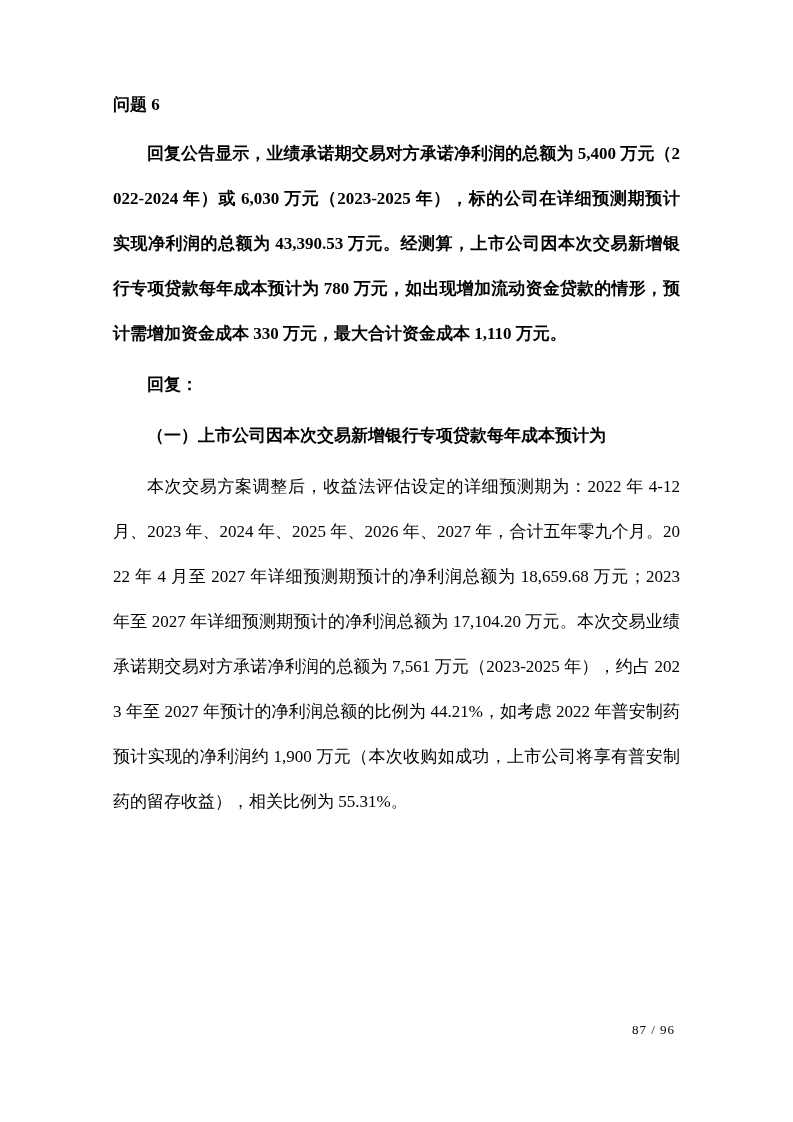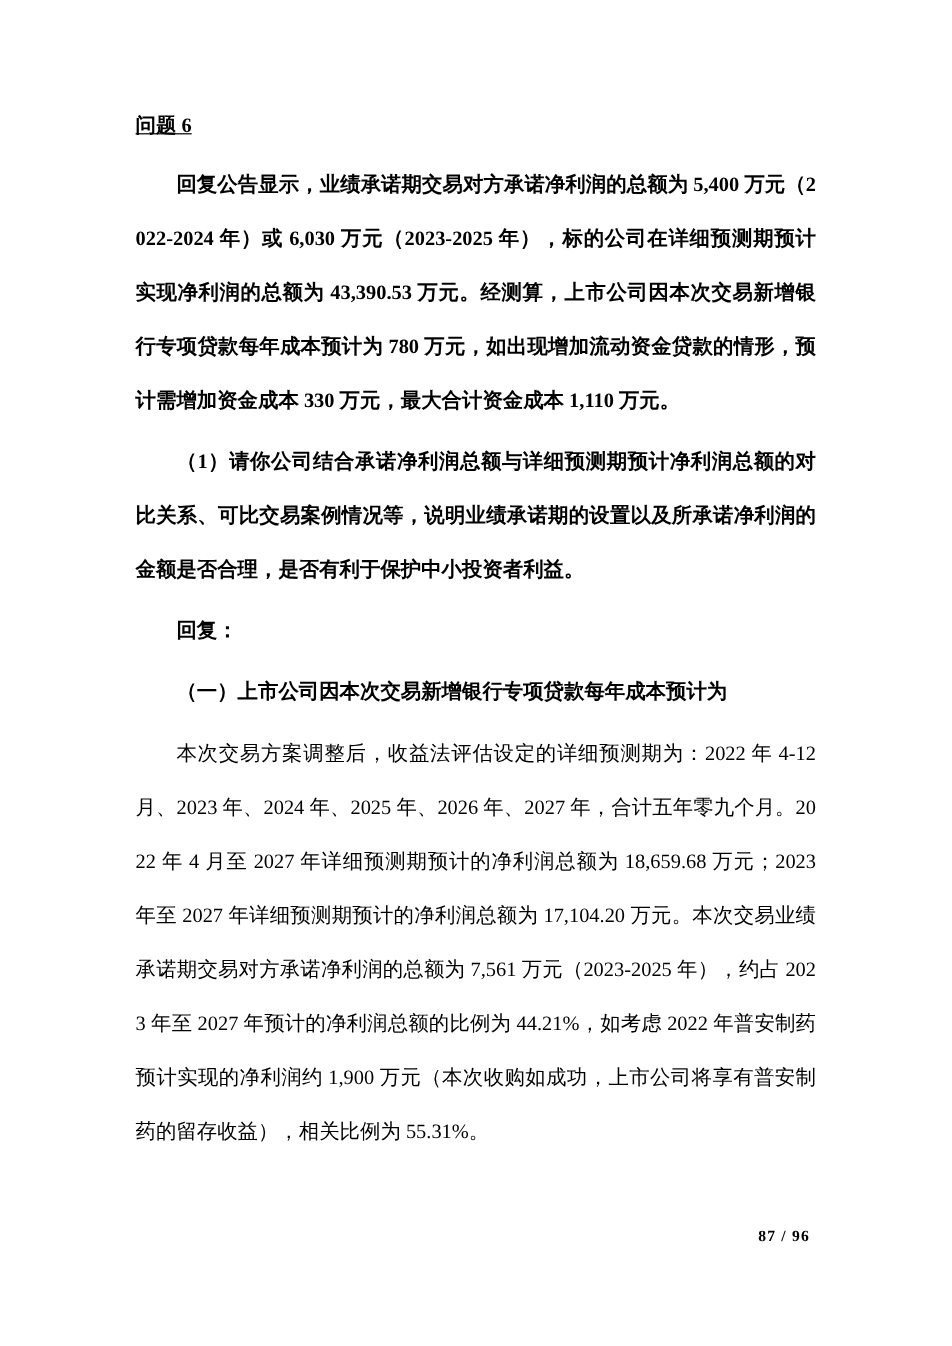--- a/index.html
+++ b/index.html
@@ -16,54 +16,52 @@
     box-sizing: border-box;
     background: #ffffff;
     padding: 92px 113px 0 113px;
     overflow: hidden;
   }
   .doc-title {
     font-size: 17px;
     font-weight: 700;
     line-height: 26px;
     margin: 0 0 13px 0;
-    text-decoration: underline;
   }
   .para {
     font-size: 17px;
     line-height: 45px;
     text-align: justify;
     text-indent: 2em;
     margin: 0 0 6px 0;
     word-break: break-all;
   }
   .para.bold {
     font-weight: 700;
   }
   .para.normal {
     font-weight: 400;
   }
   .page-footer {
     position: absolute;
     top: 1022px;
     right: 118px;
     font-size: 13px;
-    font-weight: 700;
+    font-weight: 400;
     letter-spacing: 1px;
   }
 </style>
 </head>
 <body>
 
 <div class="page">
   <h1 class="doc-title">问题 6</h1>
 
   <p class="para bold">回复公告显示，业绩承诺期交易对方承诺净利润的总额为 5,400 万元（2022-2024 年）或 6,030 万元（2023-2025 年），标的公司在详细预测期预计实现净利润的总额为 43,390.53 万元。经测算，上市公司因本次交易新增银行专项贷款每年成本预计为 780 万元，如出现增加流动资金贷款的情形，预计需增加资金成本 330 万元，最大合计资金成本 1,110 万元。</p>
 
-  <p class="para bold">（1）请你公司结合承诺净利润总额与详细预测期预计净利润总额的对比关系、可比交易案例情况等，说明业绩承诺期的设置以及所承诺净利润的金额是否合理，是否有利于保护中小投资者利益。</p>
 
 
 
   <p class="para bold">回复：</p>
 
 
   <p class="para bold">（一）上市公司因本次交易新增银行专项贷款每年成本预计为</p>
 
   <p class="para normal">本次交易方案调整后，收益法评估设定的详细预测期为：2022 年 4-12 月、2023 年、2024 年、2025 年、2026 年、2027 年，合计五年零九个月。2022 年 4 月至 2027 年详细预测期预计的净利润总额为 18,659.68 万元；2023 年至 2027 年详细预测期预计的净利润总额为 17,104.20 万元。本次交易业绩承诺期交易对方承诺净利润的总额为 7,561 万元（2023-2025 年），约占 2023 年至 2027 年预计的净利润总额的比例为 44.21%，如考虑 2022 年普安制药预计实现的净利润约 1,900 万元（本次收购如成功，上市公司将享有普安制药的留存收益），相关比例为 55.31%。</p>
 

